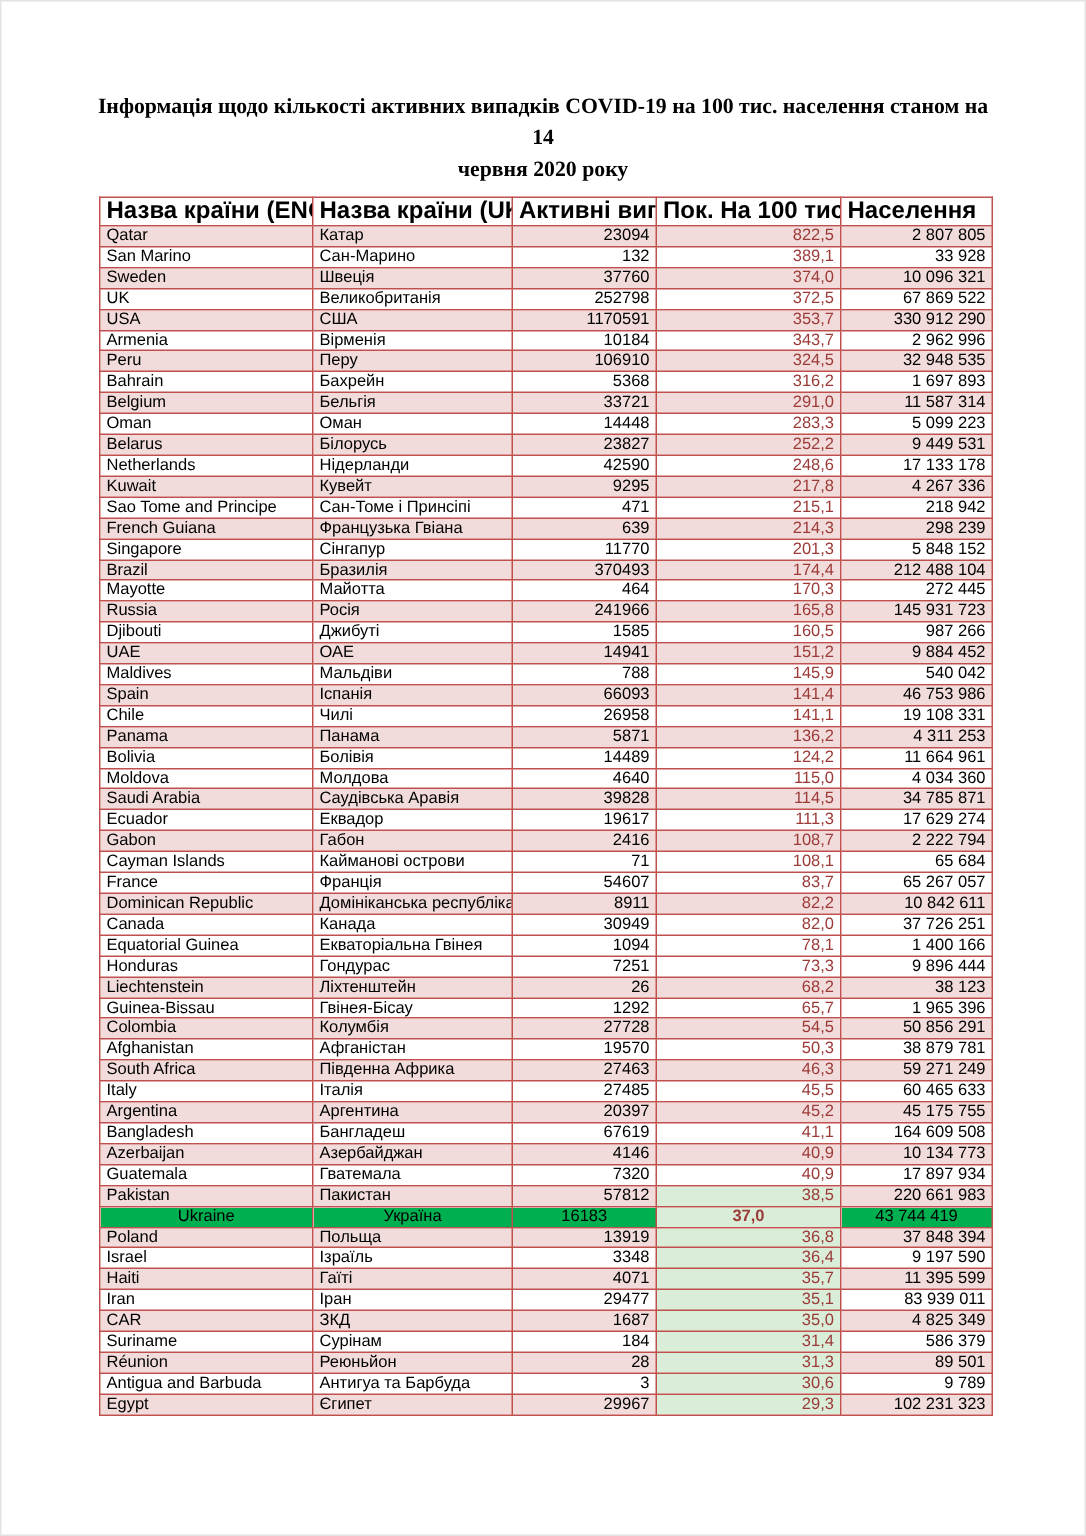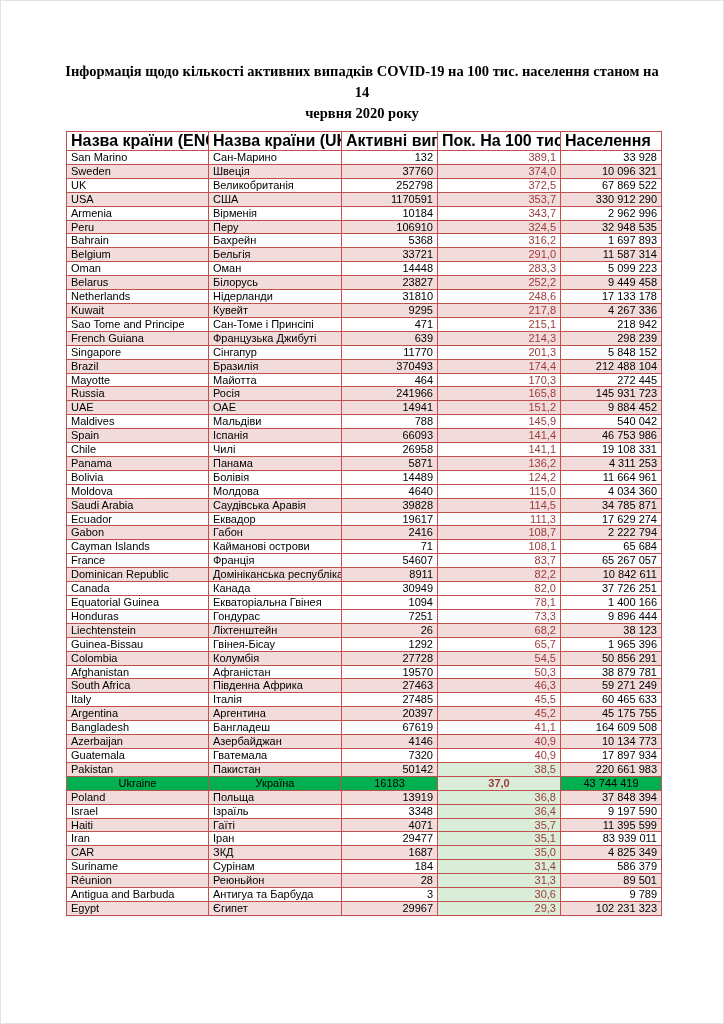--- a/index.html
+++ b/index.html
@@ -73,20 +73,27 @@
     <thead>
       <tr>
         <th>Назва країни (ENG)</th>
         <th>Назва країни (UKR)</th>
         <th>Активні випадки (аб</th>
         <th>Пок. На 100 тис. активних</th>
         <th>Населення</th>
       </tr>
     </thead>
     <tbody id="rows">
+        <tr class="pink">
+          <td>Qatar</td>
+          <td>Катар</td>
+          <td class="num">23094</td>
+          <td class="num rate">822,5</td>
+          <td class="num">2 807 805</td>
+        </tr>
         <tr class="white">
           <td>San Marino</td>
           <td>Сан-Марино</td>
           <td class="num">132</td>
           <td class="num rate">389,1</td>
           <td class="num">33 928</td>
         </tr>
         <tr class="pink">
           <td>Sweden</td>
           <td>Швеція</td>
@@ -141,46 +148,46 @@
           <td>Оман</td>
           <td class="num">14448</td>
           <td class="num rate">283,3</td>
           <td class="num">5 099 223</td>
         </tr>
         <tr class="pink">
           <td>Belarus</td>
           <td>Білорусь</td>
           <td class="num">23827</td>
           <td class="num rate">252,2</td>
-          <td class="num">9 449 458</td>
+          <td class="num">9 449 531</td>
         </tr>
         <tr class="white">
           <td>Netherlands</td>
           <td>Нідерланди</td>
-          <td class="num">31810</td>
+          <td class="num">42590</td>
           <td class="num rate">248,6</td>
           <td class="num">17 133 178</td>
         </tr>
         <tr class="pink">
           <td>Kuwait</td>
           <td>Кувейт</td>
           <td class="num">9295</td>
           <td class="num rate">217,8</td>
           <td class="num">4 267 336</td>
         </tr>
         <tr class="white">
           <td>Sao Tome and Principe</td>
           <td>Сан-Томе і Принсіпі</td>
           <td class="num">471</td>
           <td class="num rate">215,1</td>
           <td class="num">218 942</td>
         </tr>
         <tr class="pink">
           <td>French Guiana</td>
-          <td>Французька Джибуті</td>
+          <td>Французька Гвіана</td>
           <td class="num">639</td>
           <td class="num rate">214,3</td>
           <td class="num">298 239</td>
         </tr>
         <tr class="white">
           <td>Singapore</td>
           <td>Сінгапур</td>
           <td class="num">11770</td>
           <td class="num rate">201,3</td>
           <td class="num">5 848 152</td>
@@ -199,20 +206,27 @@
           <td class="num rate">170,3</td>
           <td class="num">272 445</td>
         </tr>
         <tr class="pink">
           <td>Russia</td>
           <td>Росія</td>
           <td class="num">241966</td>
           <td class="num rate">165,8</td>
           <td class="num">145 931 723</td>
         </tr>
+        <tr class="white">
+          <td>Djibouti</td>
+          <td>Джибуті</td>
+          <td class="num">1585</td>
+          <td class="num rate">160,5</td>
+          <td class="num">987 266</td>
+        </tr>
         <tr class="pink">
           <td>UAE</td>
           <td>ОАЕ</td>
           <td class="num">14941</td>
           <td class="num rate">151,2</td>
           <td class="num">9 884 452</td>
         </tr>
         <tr class="white">
           <td>Maldives</td>
           <td>Мальдіви</td>
@@ -384,21 +398,21 @@
         <tr class="white">
           <td>Guatemala</td>
           <td>Гватемала</td>
           <td class="num">7320</td>
           <td class="num rate">40,9</td>
           <td class="num">17 897 934</td>
         </tr>
         <tr class="pink">
           <td>Pakistan</td>
           <td>Пакистан</td>
-          <td class="num">50142</td>
+          <td class="num">57812</td>
           <td class="num rate green">38,5</td>
           <td class="num">220 661 983</td>
         </tr>
         <tr class="highlight">
           <td>Ukraine</td>
           <td>Україна</td>
           <td class="num">16183</td>
           <td class="num rate green">37,0</td>
           <td class="num">43 744 419</td>
         </tr>

